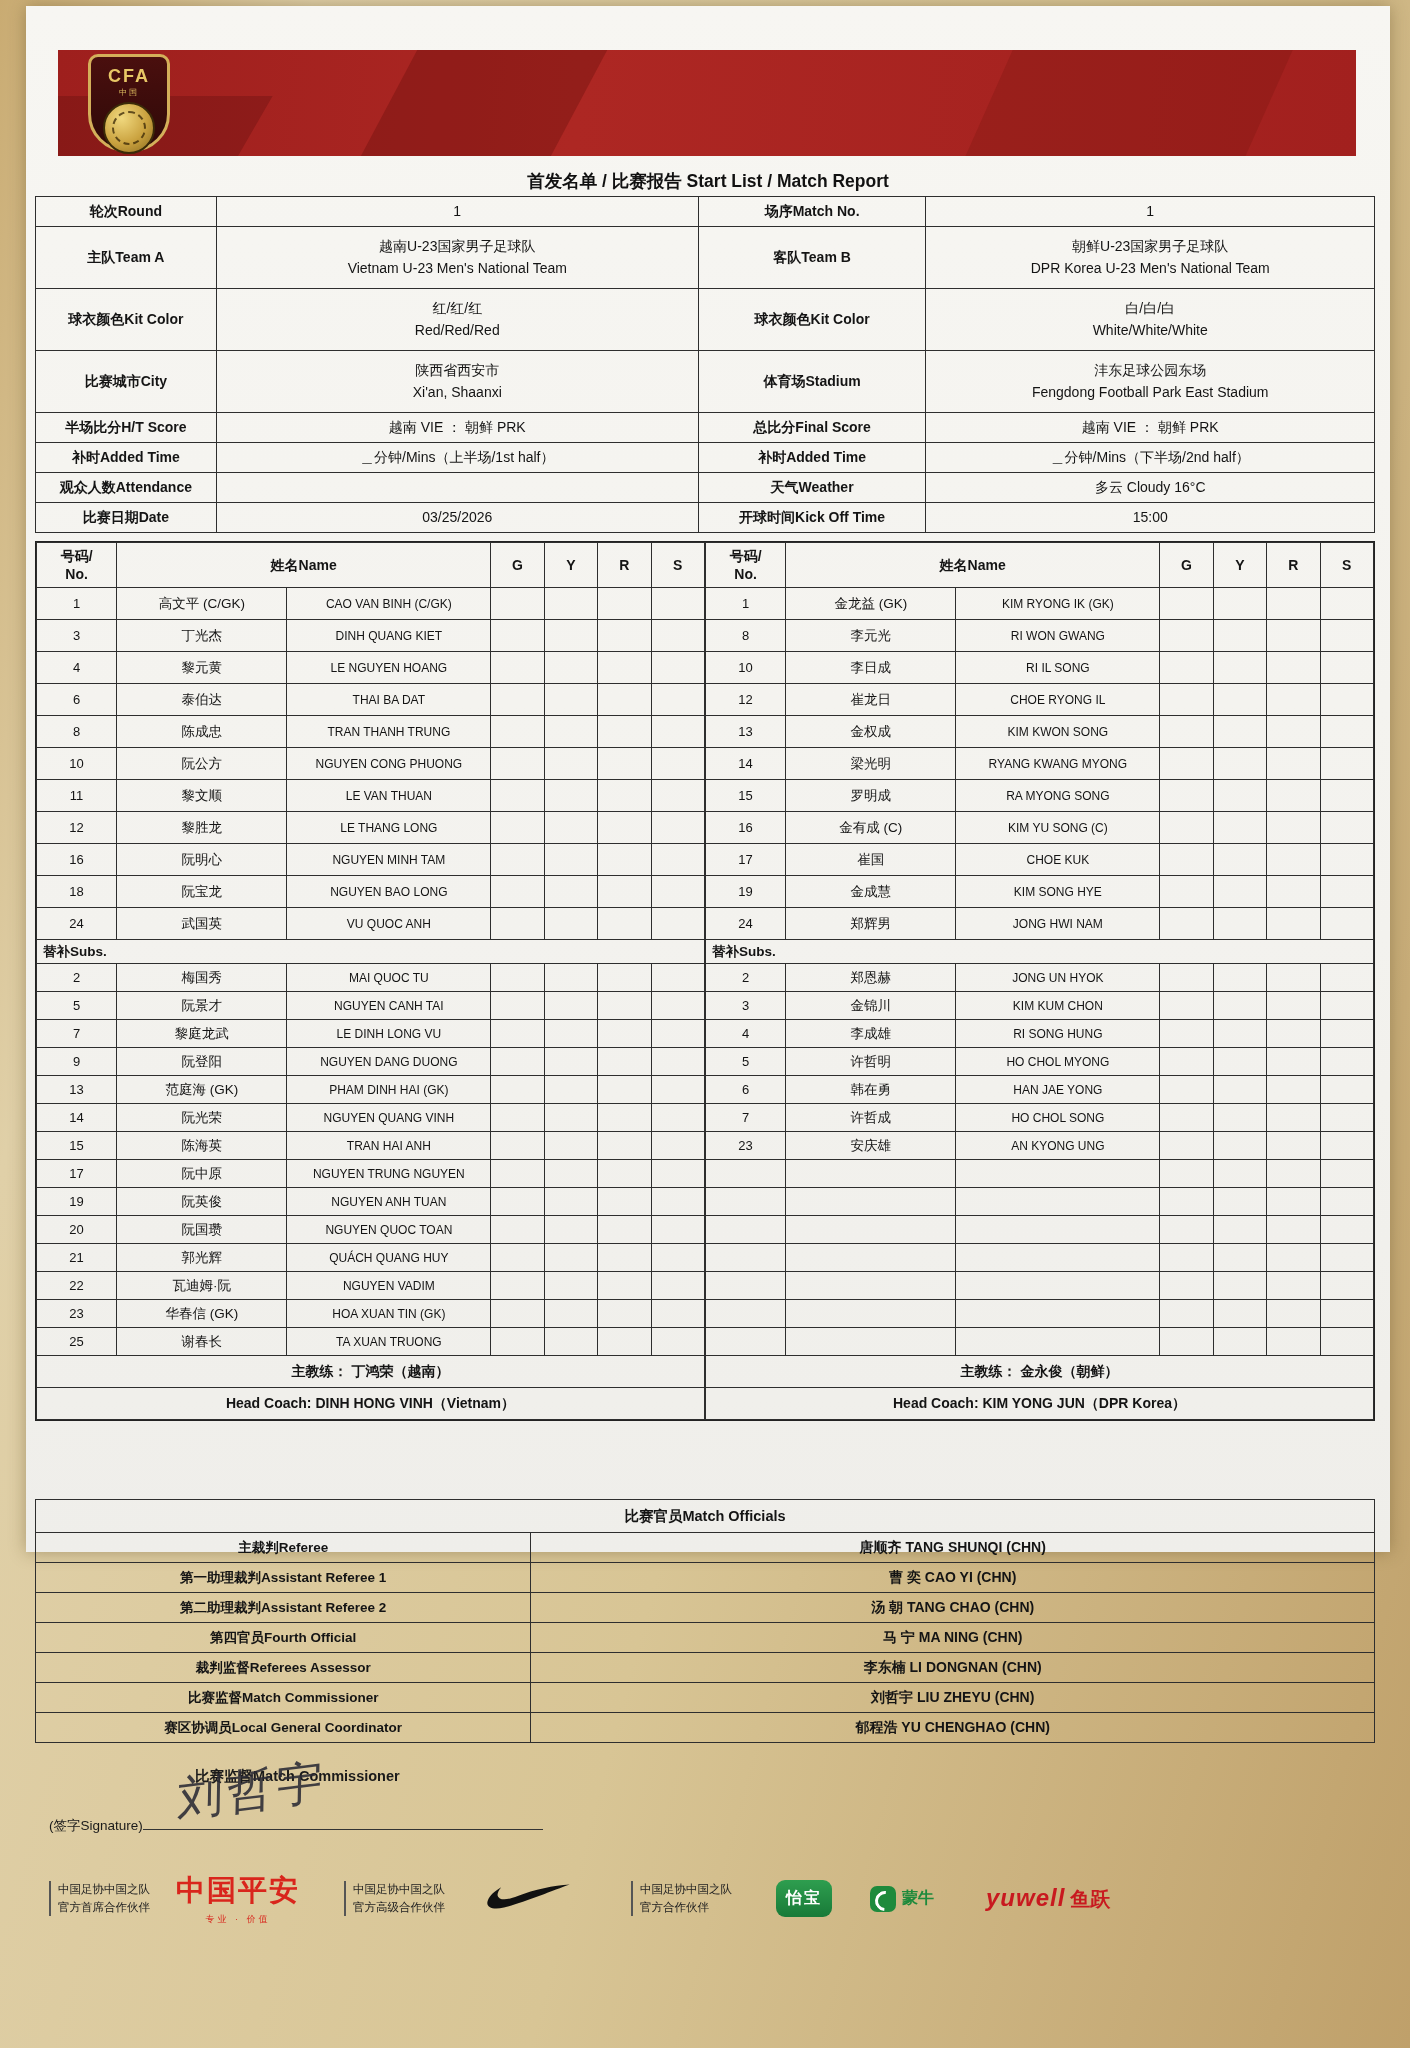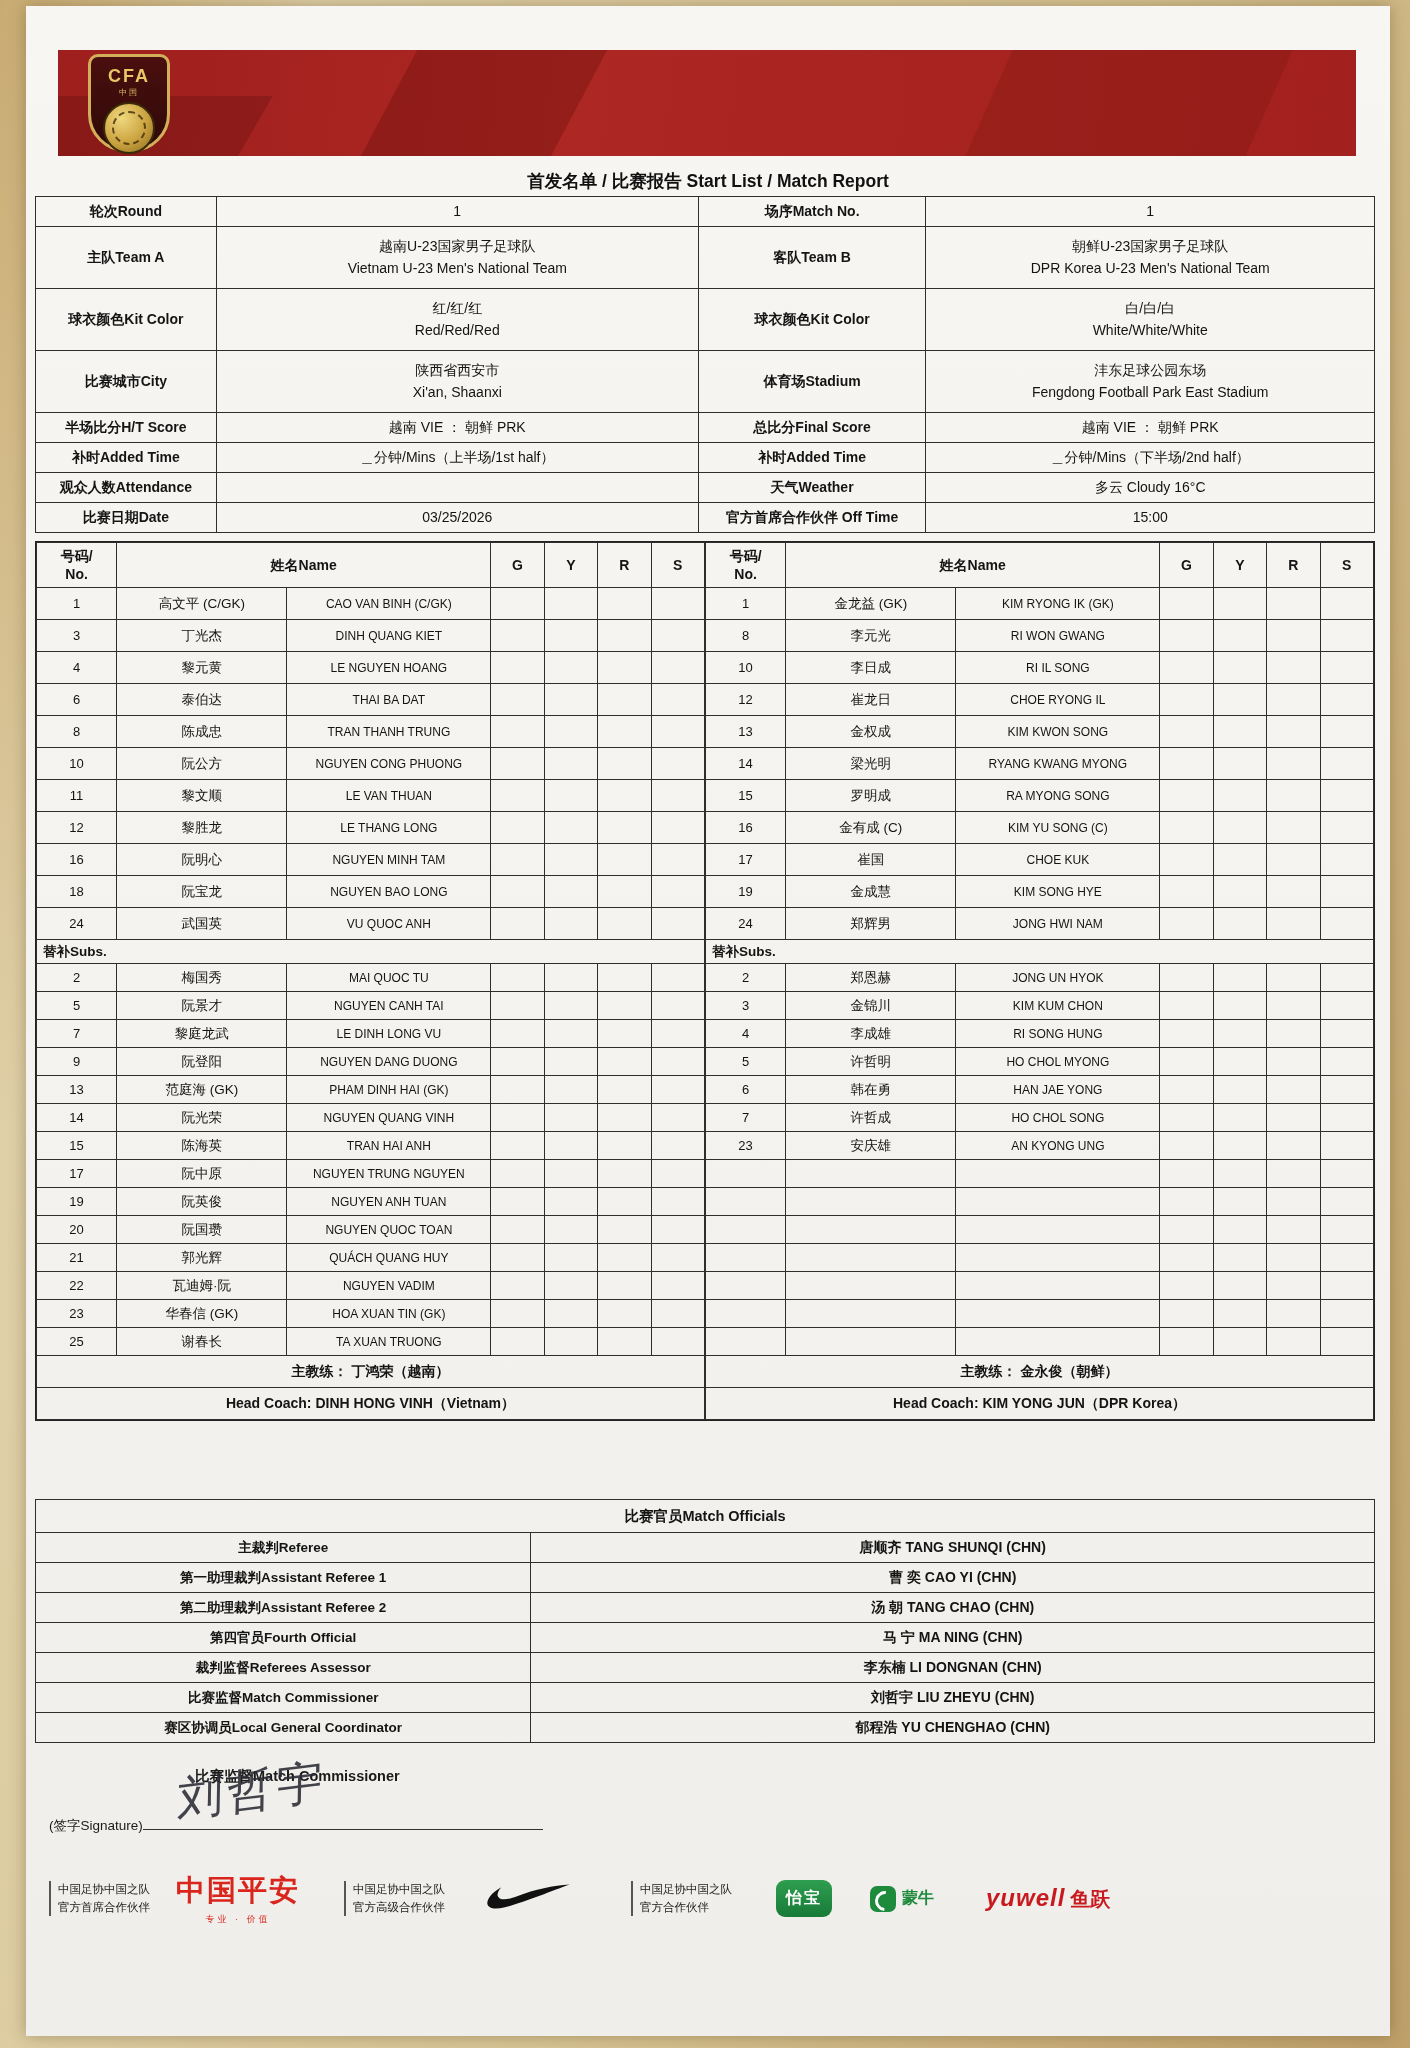--- a/index.html
+++ b/index.html
@@ -2,21 +2,21 @@
 <html><head>
 <meta charset="utf-8">
 <style>
   html,body{margin:0;padding:0;}
   body{
     width:1410px;height:2048px;position:relative;overflow:hidden;
     font-family:"Liberation Sans","DejaVu Sans",sans-serif;
     background:linear-gradient(105deg,#c9ab72,#e0d0a8 16%,#d8c595 55%,#bfa06a);
   }
   .paper{
-    position:absolute;left:26px;top:6px;width:1364px;height:2030px;
+    position:absolute;left:26px;top:6px;width:1364px;height:1546px;
     background:linear-gradient(180deg,#f7f6f2,#f3f2ee 60%,#efeeea);
     box-shadow:0 0 16px rgba(90,70,30,.4);
   }
   
   .banner{position:relative;margin:44px 34px 0 32px;height:106px;overflow:hidden;
     background:linear-gradient(95deg,#9e1f1d,#ad2723 40%,#a2201e);
     display:flex;align-items:center;}
   .banner .shape{position:absolute;pointer-events:none;}
   .banner .s1{left:330px;top:-30px;width:190px;height:170px;background:rgba(90,10,8,.30);transform:skewX(-28deg);}
   .banner .s2{right:90px;top:-20px;width:280px;height:160px;background:rgba(120,22,16,.28);transform:skewX(-24deg);}
@@ -172,21 +172,21 @@
           </tr>
           <tr>
             <td class="il">观众人数Attendance</td>
             <td class="iv"></td>
             <td class="il">天气Weather</td>
             <td class="iv">多云 Cloudy 16°C</td>
           </tr>
           <tr>
             <td class="il">比赛日期Date</td>
             <td class="iv">03/25/2026</td>
-            <td class="il">官方首席合作伙伴 Off Time</td>
+            <td class="il">开球时间Kick Off Time</td>
             <td class="iv">15:00</td>
           </tr>
         </tbody>
     </table>
 
     <div class="roster-wrap">
       <table class="roster">
         <colgroup>
             <col style="width:12%">
             <col style="width:25.5%">

